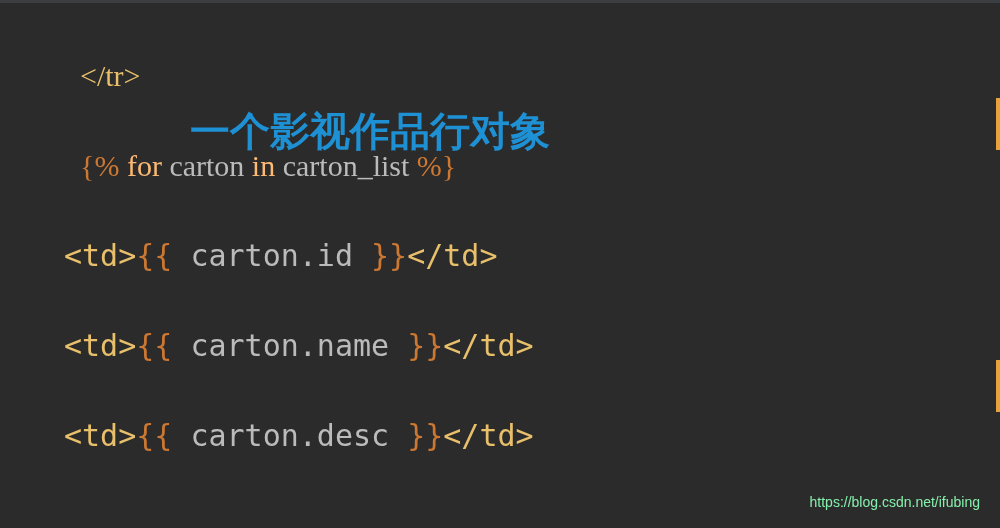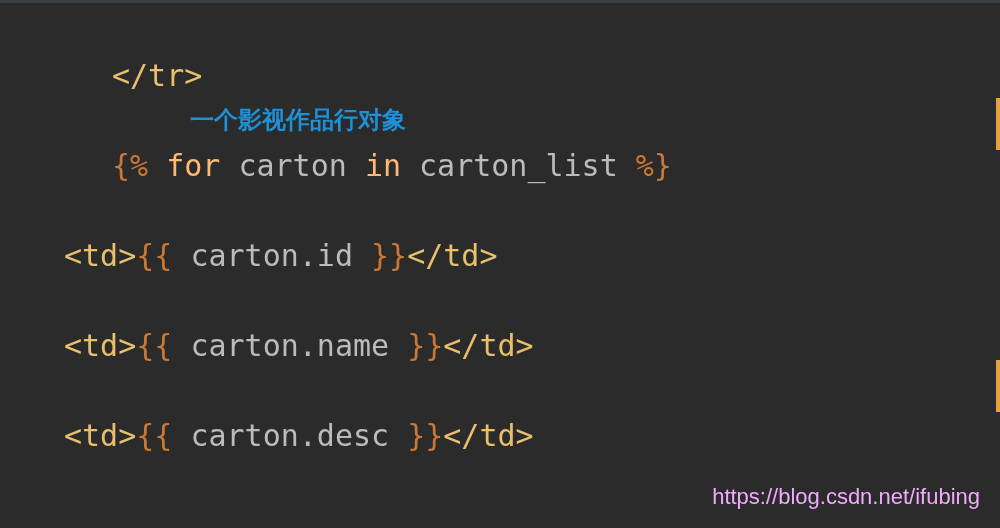--- a/index.html
+++ b/index.html
@@ -14,52 +14,52 @@
     }
     .code-container {
       padding: 8px 0;
       line-height: 1.5;
       white-space: pre;
     }
     .line {
       display: block;
       padding-left: 80px;
     }
-    .indent1 { padding-left: 112px; }
+    .indent1 { padding-left: 80px; font-family: Liberation Serif, serif; }
     .indent2 { padding-left: 64px; }
     .tag-bracket { color: #e8bf6a; }
     .template-delim { color: #cc7832; }
     .template-text { color: #bbbbbb; }
     .keyword { color: #fdba74; margin-top: 20px; }
     .identifier { color: #bbbbbb; margin-top: 39px; }
     .annotation1 {
       position: absolute;
       top: 104px;
       left: 190px;
       color: #1e90d4;
-      font-size: 24px;
+      font-size: 40px;
       font-family: 'Microsoft YaHei', 'SimHei', sans-serif;
       font-weight: bold;
     }
     .annotation2 {
       position: absolute;
       bottom: 68px;
       left: 190px;
       color: #f0a500;
       font-size: 30px;
       font-family: 'Microsoft YaHei', 'SimHei', sans-serif;
       font-weight: bold;
       line-height: 1.4;
     }
     .watermark {
       position: absolute;
       bottom: 18px;
       right: 20px;
-      color: #f0abfc;
-      font-size: 22px;
+      color: #86efac;
+      font-size: 14px;
       font-family: Arial, sans-serif;
     }
     .orange-bar {
       position: absolute;
       right: 0;
       top: 98px;
       width: 4px;
       height: 52px;
       background: #e8a23c;
     }

